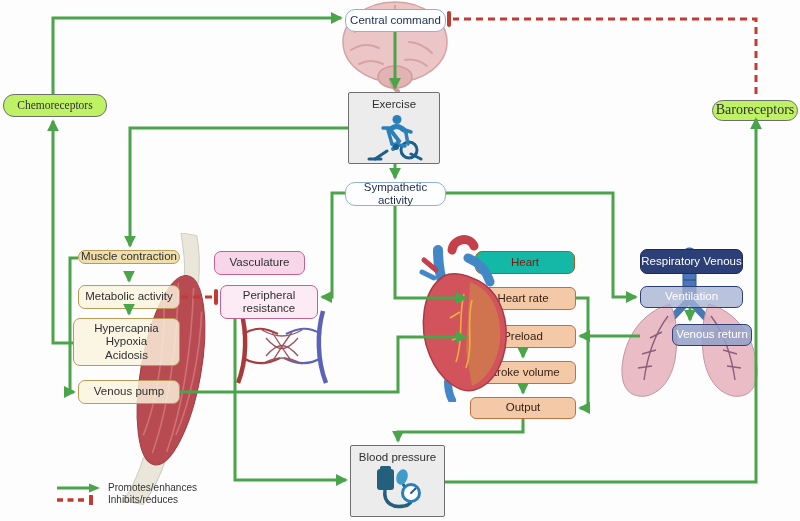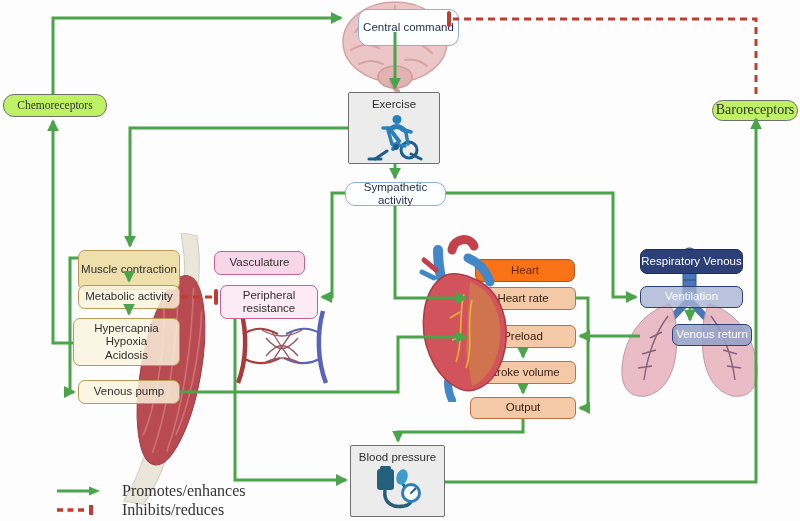--- a/index.html
+++ b/index.html
@@ -18,32 +18,32 @@
   }
   .pill{border-radius:11px;}
   .gray{background:#bef264;border-color:#6e6e6e;font-family:Liberation Serif, serif;}
   .panel{background:#ececec;border-color:#6e6e6e;border-radius:2px;
          flex-direction:column;justify-content:flex-start;padding-top:5px;gap:2px;}
   .blue-outline{background:#fdfeff;border-color:#8fb0dc;color:#1e2d4d;border-radius:10px;}
   .tan-strong{background:#eedfac;border-color:#bb9a55;}
   .tan{background:rgba(250,244,221,0.82);border-color:#bb9a55;}
   .pink-strong{background:#f7d6ea;border-color:#c4618f;}
   .pink{background:#fceaf4;border-color:#c4618f;}
-  .orange-strong{background:#f97316;border-color:#a8591f;color:#6e2410;margin-top:8px;}
+  .orange-strong{background:#14b8a6;border-color:#a8591f;color:#6e2410;}
   .orange{background:rgba(243,198,162,0.95);border-color:#bf7040;color:#3a2113;border-radius:6px;}
   .navy{background:#2c3f76;border-color:#1f2d58;color:#ffffff;}
   .navy-light{background:rgba(167,178,210,0.78);border-color:#2c3f76;color:#ffffff;}
   .navy-light2{background:rgba(147,160,198,0.85);border-color:#2c3f76;color:#ffffff;}
   .pre{white-space:pre-line;}
   .edge-promote{stroke:var(--promote-green,#4aa44a);stroke-width:3;fill:none;}
   .edge-inhibit{stroke:var(--inhibit-red,#c23b2e);stroke-width:3;fill:none;stroke-dasharray:7 5;}
   .inhibit-bar{stroke:var(--inhibit-red,#c23b2e);stroke-width:4;stroke-linecap:round;}
   .arrow-head{fill:var(--promote-green,#4aa44a);}
   .legend{position:absolute;left:55px;top:482px;z-index:5;display:grid;row-gap:1px;}
-  .legend-row{display:flex;align-items:center;gap:21px;font-size:16px;color:#333;font-family:Liberation Serif, serif;}
+  .legend-row{display:flex;align-items:center;gap:7px;font-size:10px;color:#333;}
 </style>
 </head>
 <body>
 
 <div class="stage">
 
   <svg class="bg" style="left:335px;top:0px" width="120" height="92" viewBox="0 0 120 92">
     <ellipse cx="60" cy="42" rx="52" ry="40" fill="#ecc6c6" stroke="#d6a3a3" stroke-width="1.5"></ellipse>
     <line x1="60" y1="5" x2="60" y2="76" stroke="#d6a3a3" stroke-width="2"></line>
     <g fill="none" stroke="#d6a3a3" stroke-width="2" stroke-linecap="round">
@@ -114,21 +114,21 @@
         <path d="M50,92 l-12,6"></path>
         <path d="M44,110 l-14,4"></path>
         <path d="M40,126 l-14,2"></path>
       <path d="M99,76 C111,92 119,112 123,140"></path>
         <path d="M105,92 l12,6"></path>
         <path d="M111,110 l14,4"></path>
         <path d="M115,126 l14,2"></path>
     </g>
   </svg>
 
-  <div class="node blue-outline" style="left:358px;top:9px;width:101px;height:37px">
+  <div class="node blue-outline" style="left:345px;top:9px;width:101px;height:23px">
     <span>Central command</span>
   </div>
 
   <div class="node gray pill" style="left:3px;top:94px;width:104px;height:23px">
     <span>Chemoreceptors</span>
   </div>
 
   <div class="node gray pill" style="left:712px;top:100px;width:86px;height:21px;font-size:14px">
     <span>Baroreceptors</span>
   </div>
@@ -154,21 +154,21 @@
       <path d="M38,13 L46,19" stroke="#2b80ba" stroke-width="3" stroke-linecap="round"></path>
       <path d="M31,19 L38,28 L32,36" stroke="#2b80ba" stroke-width="4" fill="none" stroke-linecap="round"></path>
       <circle cx="35" cy="34" r="3" fill="#1d5e8c"></circle>
     </svg>
   </div>
 
   <div class="node blue-outline" style="left:345px;top:182px;width:101px;height:24px">
     <span>Sympathetic activity</span>
   </div>
 
-  <div class="node tan-strong" style="left:78px;top:250px;width:102px;height:40px">
+  <div class="node tan-strong" style="left:78px;top:250px;width:102px;height:14px">
     <span>Muscle contraction</span>
   </div>
 
   <div class="node tan" style="left:78px;top:285px;width:102px;height:24px">
     <span>Metabolic activity</span>
   </div>
 
   <div class="node tan pre" style="left:73px;top:318px;width:107px;height:48px">
     <span>Hypercapnia
 Hypoxia

